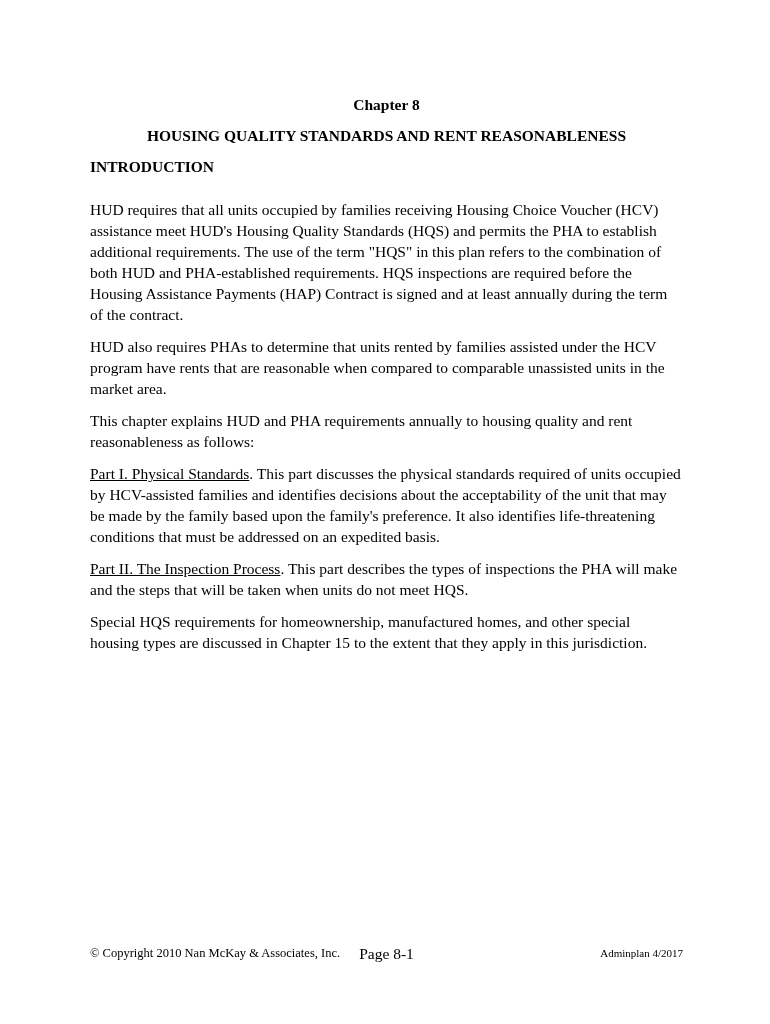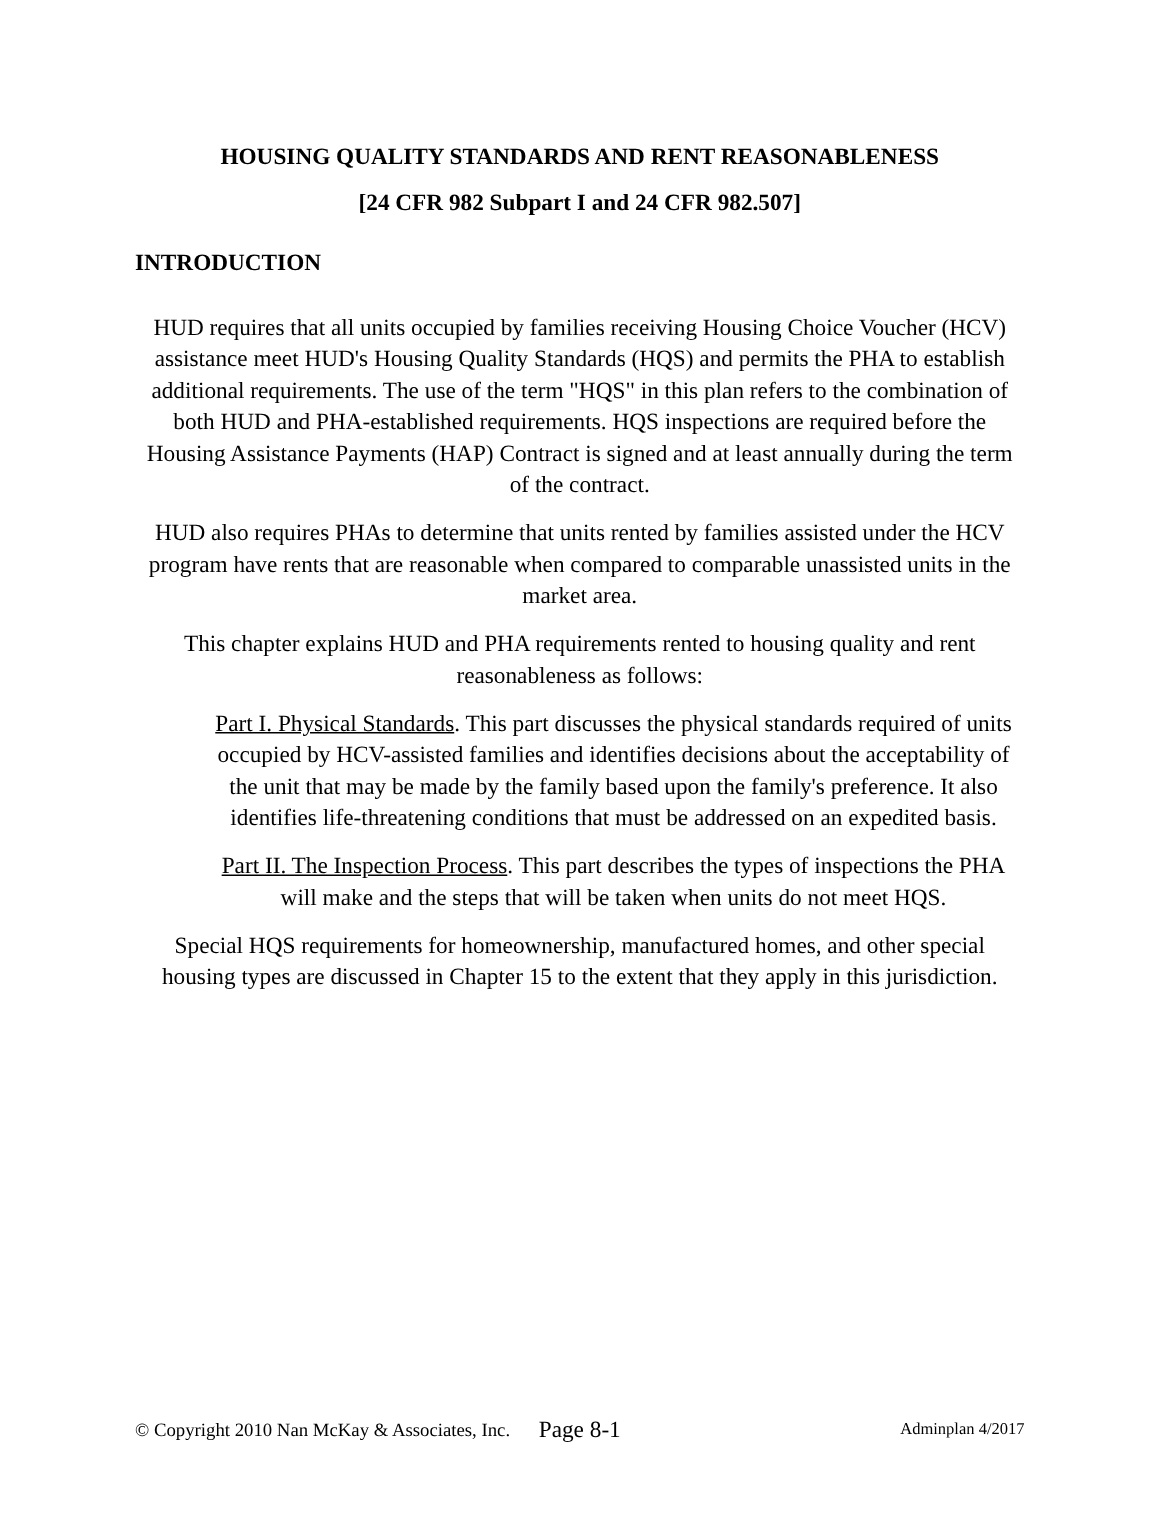--- a/index.html
+++ b/index.html
@@ -41,24 +41,23 @@
   .section-heading {
     font-size: 15.5px;
     font-weight: bold;
     line-height: 21px;
     margin-bottom: 22px;
   }
   p.body-para {
     font-size: 15.5px;
     line-height: 21px;
     margin-bottom: 11px;
-    text-align: center;
+    text-align: left;
   }
   .part-item {
-    margin-left: 45px;
   }
   .part-label {
     text-decoration: underline;
   }
   .footer {
     position: absolute;
     left: 90px;
     top: 945px;
     width: 593px;
     height: 36px;
@@ -85,34 +84,34 @@
     font-size: 11px;
     line-height: 16.5px;
     text-align: center;
   }
 </style>
 </head>
 <body>
 
 <div class="content">
 
+  <div class="chapter-heading center">Chapter 8</div>
 
   <div class="doc-title center">
     <div>HOUSING QUALITY STANDARDS AND RENT REASONABLENESS</div>
   </div>
 
-  <div class="citation center">[24 CFR 982 Subpart I and 24 CFR 982.507]</div>
 
   <div class="section-heading">INTRODUCTION</div>
 
   <p class="body-para">HUD requires that all units occupied by families receiving Housing Choice Voucher (HCV) assistance meet HUD's Housing Quality Standards (HQS) and permits the PHA to establish additional requirements. The use of the term "HQS" in this plan refers to the combination of both HUD and PHA-established requirements. HQS inspections are required before the Housing Assistance Payments (HAP) Contract is signed and at least annually during the term of the contract.</p>
 
   <p class="body-para">HUD also requires PHAs to determine that units rented by families assisted under the HCV program have rents that are reasonable when compared to comparable unassisted units in the market area.</p>
 
-  <p class="body-para">This chapter explains HUD and PHA requirements rented to housing quality and rent reasonableness as follows:</p>
+  <p class="body-para">This chapter explains HUD and PHA requirements annually to housing quality and rent reasonableness as follows:</p>
 
   <p class="body-para part-item">
     <span class="part-label">Part I. Physical Standards</span><span>. This part discusses the physical standards required of units occupied by HCV-assisted families and identifies decisions about the acceptability of the unit that may be made by the family based upon the family's preference. It also identifies life-threatening conditions that must be addressed on an expedited basis.</span>
   </p>
 
   <p class="body-para part-item">
     <span class="part-label">Part II. The Inspection Process</span><span>. This part describes the types of inspections the PHA will make and the steps that will be taken when units do not meet HQS.</span>
   </p>
 
 

